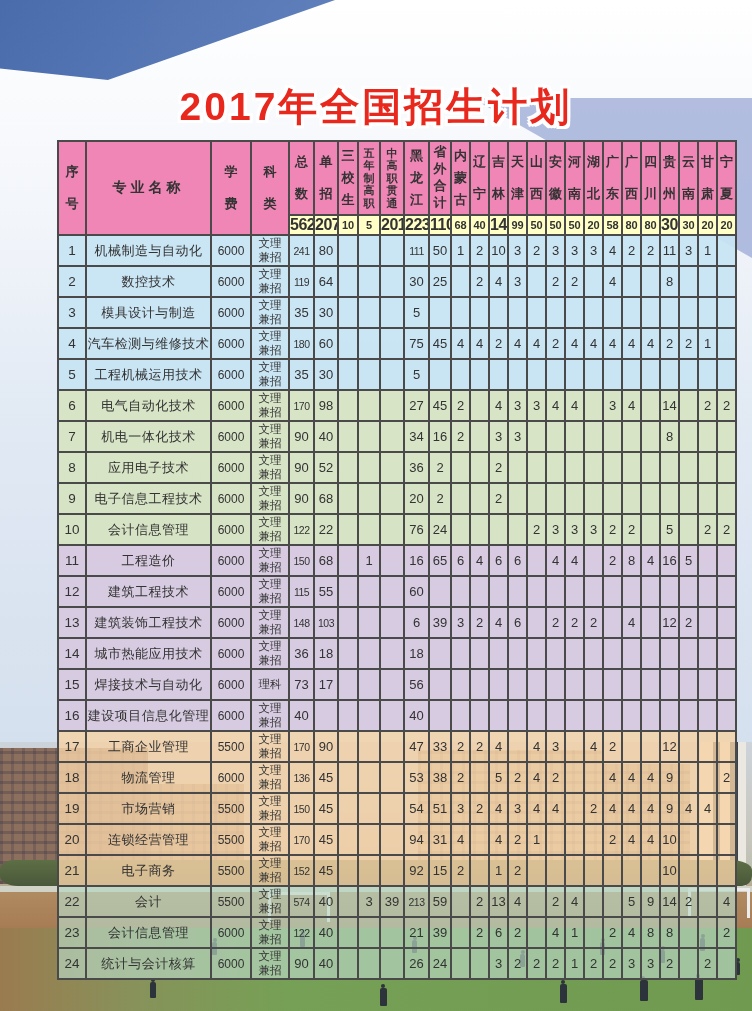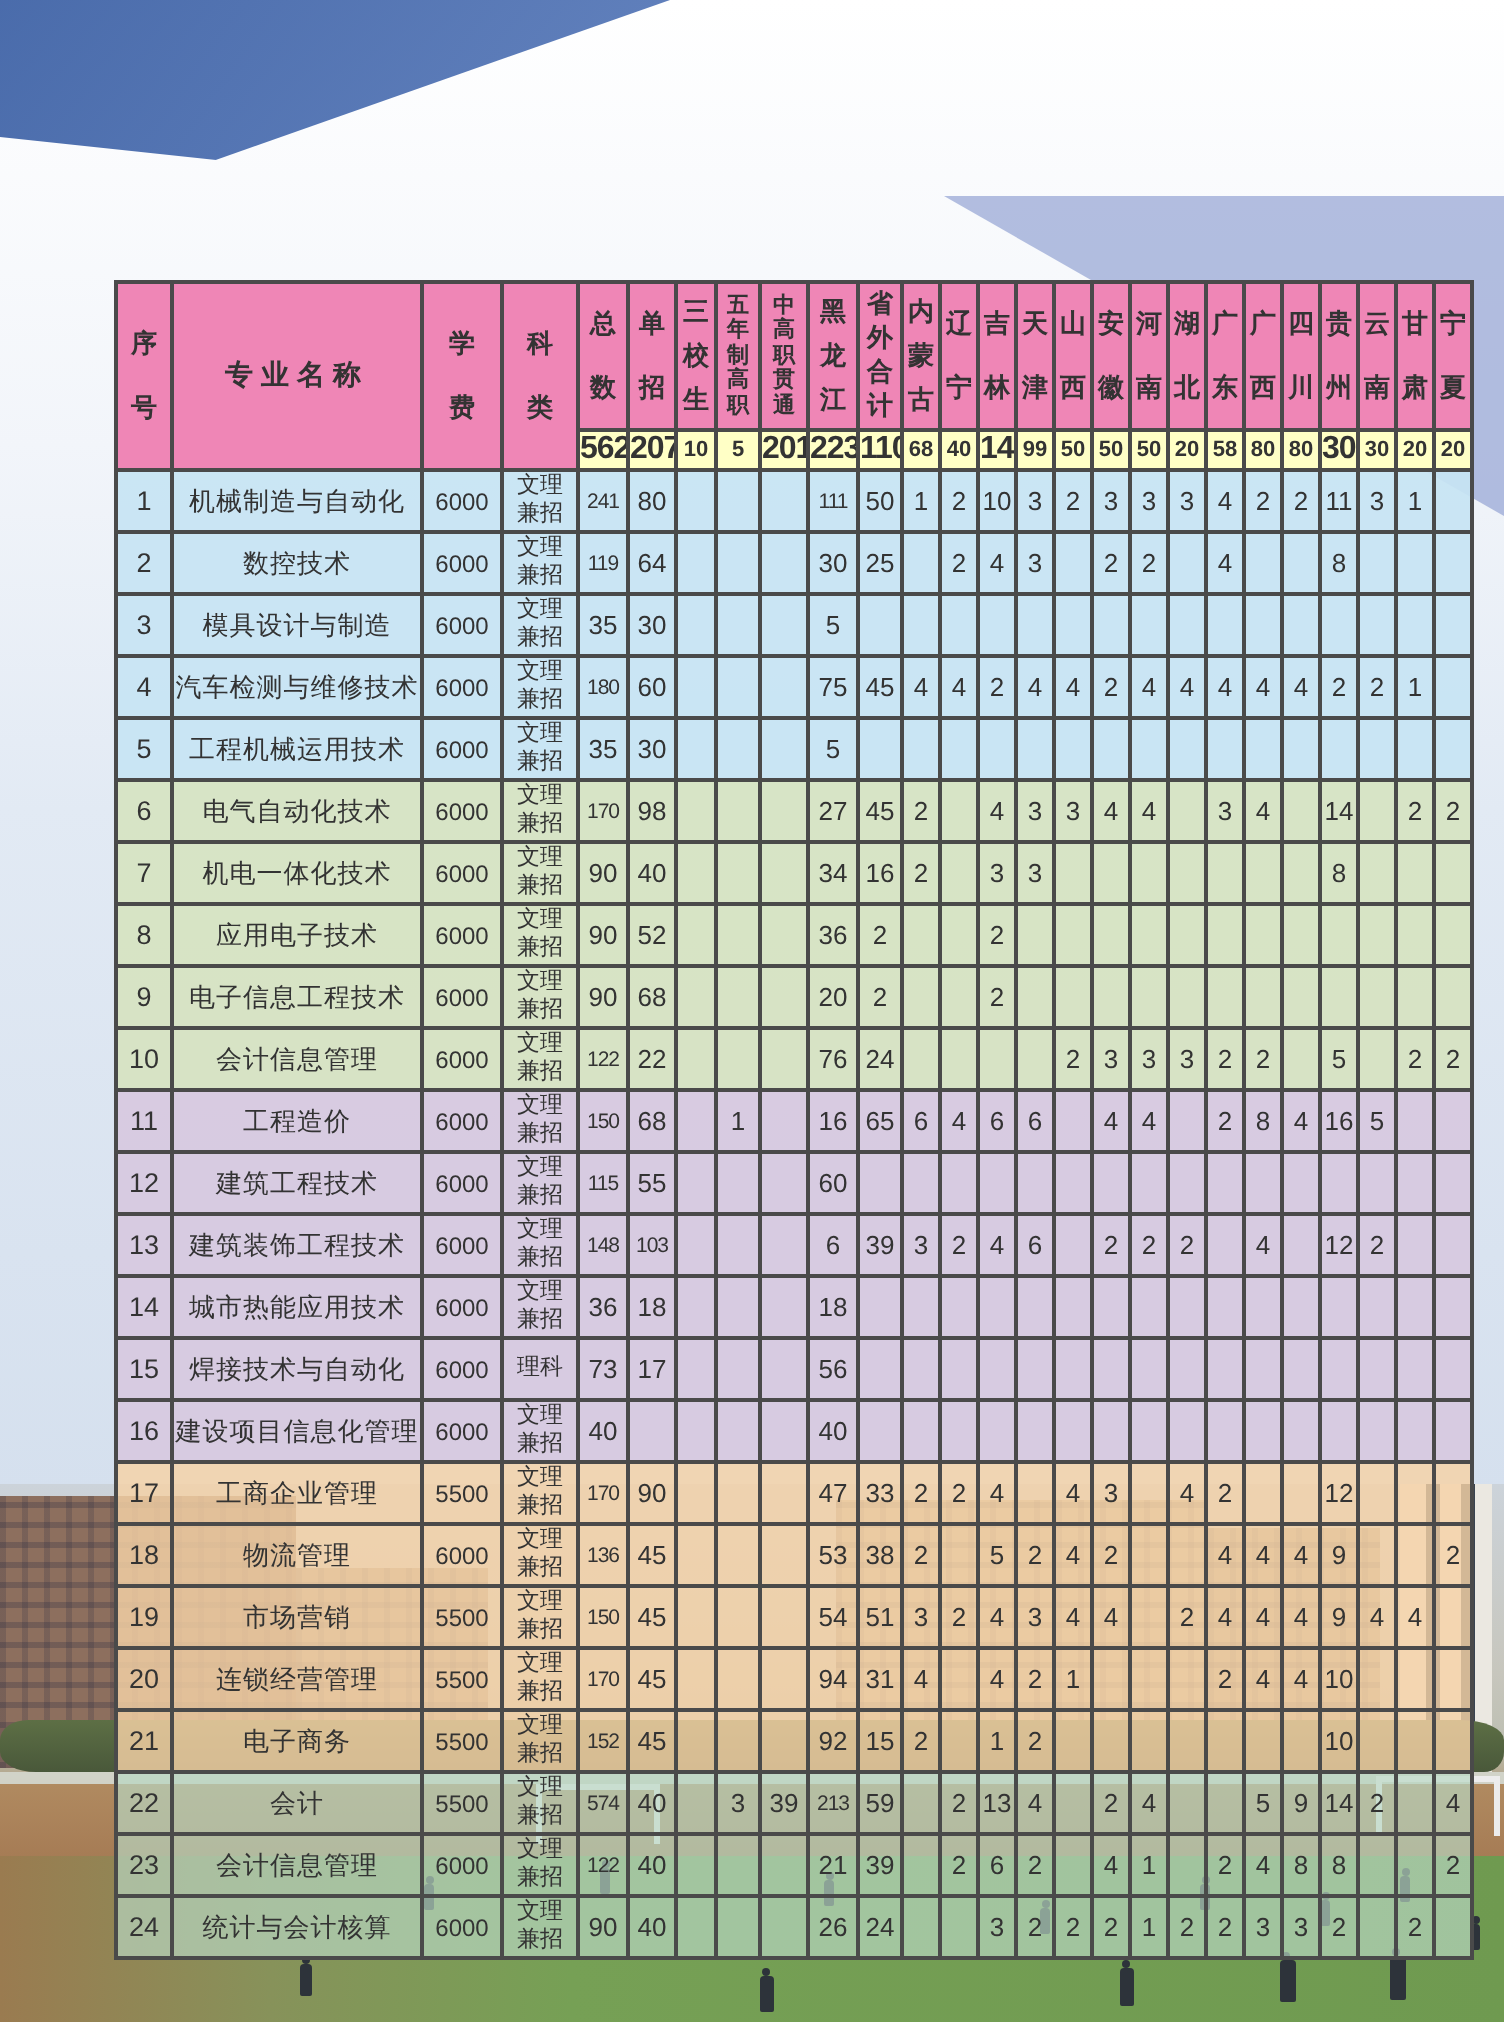--- a/index.html
+++ b/index.html
@@ -70,20 +70,21 @@
 <body>
 
 <div class="page">
 
   <div class="banner">
     <div class="facet-dark"></div>
     <div class="facet-light"></div>
   </div>
   <div class="facet-right"></div>
 
+  <h1 class="title">2017年全国招生计划</h1>
 
   <div class="photo">
     <div class="bld b1"></div>
     <div class="bld b2"></div>
     <div class="bld b3"></div>
     <div class="bld b4"></div>
     <div class="tower"></div>
     <div class="trees"></div>
     <div class="fence"></div>
     <div class="track"></div>

